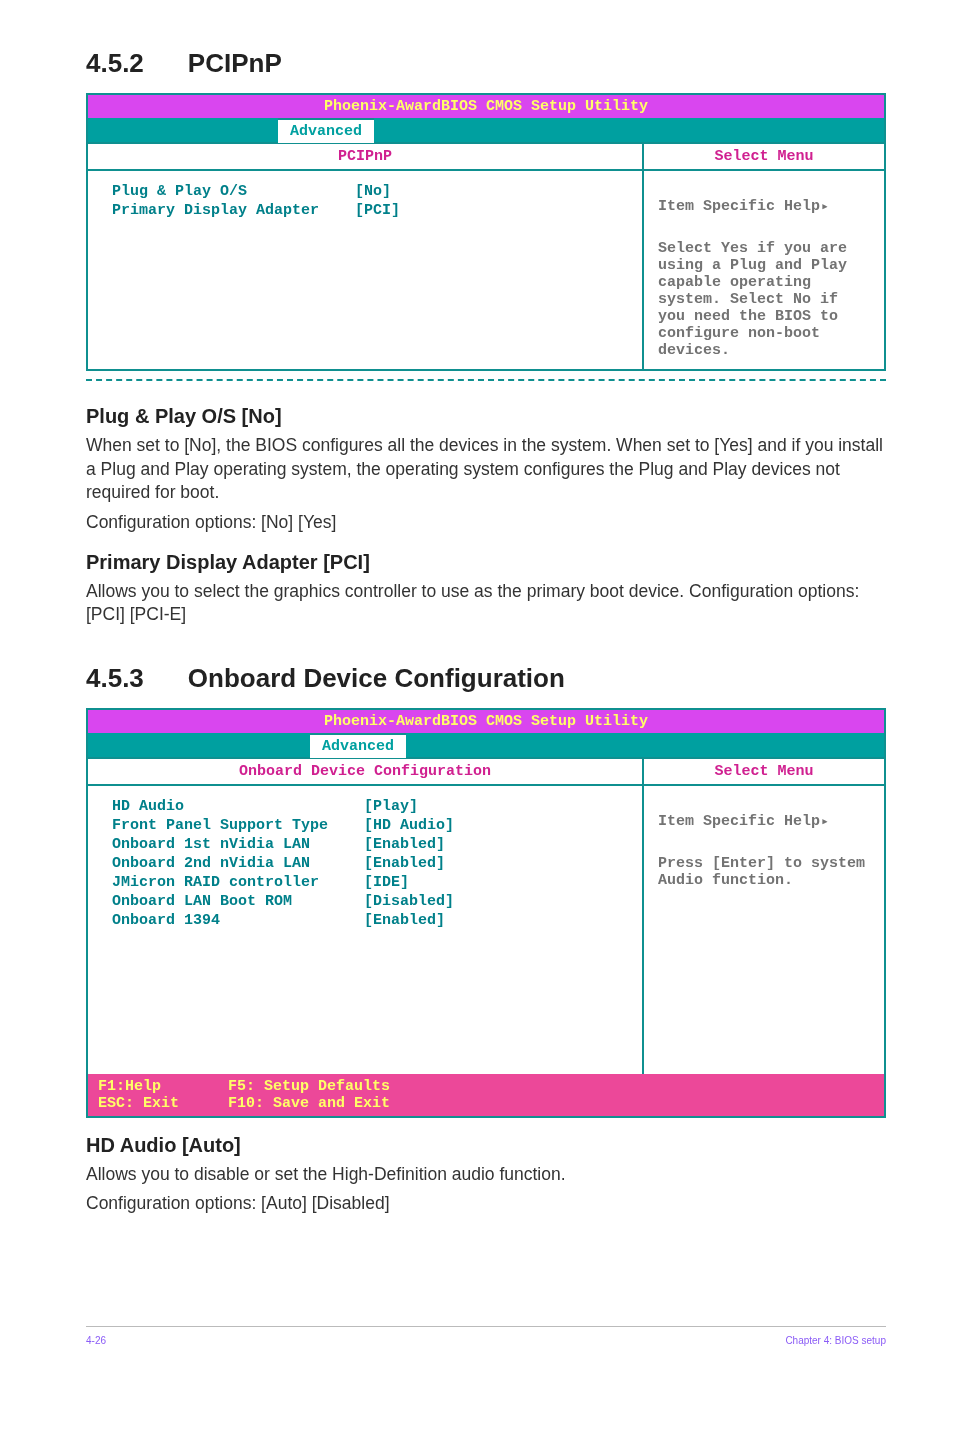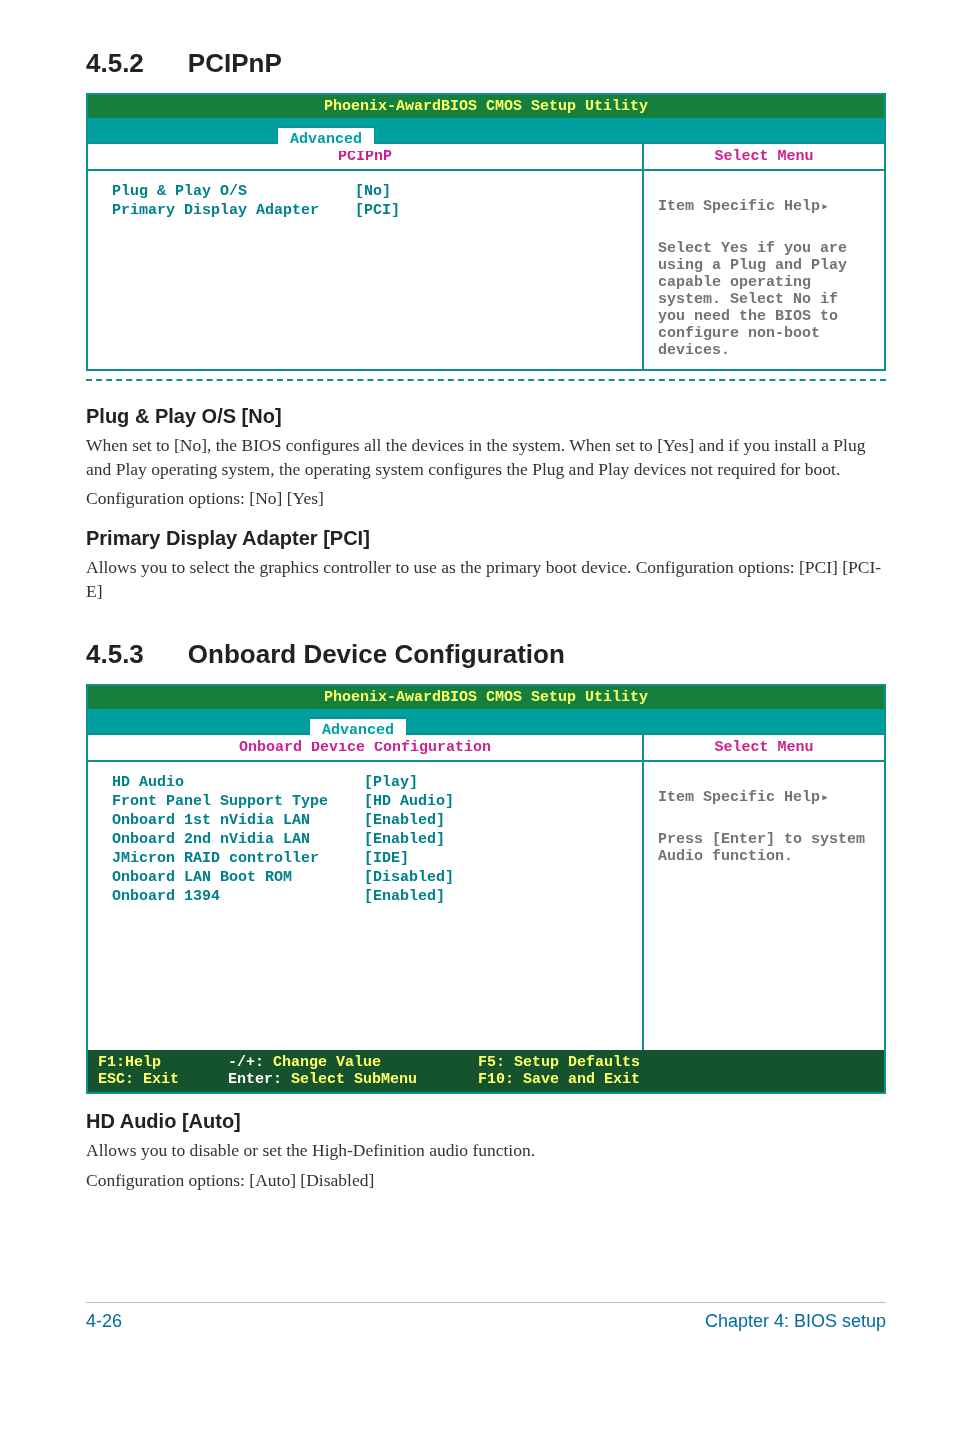--- a/index.html
+++ b/index.html
@@ -1,45 +1,45 @@
 <!DOCTYPE html>
 <html><head>
 <meta charset="utf-8">
 <style>
   * { box-sizing: border-box; margin: 0; padding: 0; }
   html, body { width: 954px; background: #fff; font-family: Arial, Helvetica, sans-serif; color: #333; }
   .page { padding: 48px 68px 30px 86px; }
   h2.section { font-size: 26px; font-weight: bold; color: #222; margin-bottom: 14px; }
   h2.section .num { display: inline-block; margin-right: 44px; }
   .bios-box { border: 2px solid #0f9090; margin-bottom: 8px; }
-  .bios-title { background: #15803d; color: #ffff66; text-align: center; font-family: "Courier New", monospace; font-weight: bold; font-size: 15px; padding: 3px 0; }
+  .bios-title { background: #d946ef; color: #ffff66; text-align: center; font-family: "Courier New", monospace; font-weight: bold; font-size: 15px; padding: 3px 0; }
   .tabrow { background: #00a0a0; height: 24px; position: relative; }
-  .tab { position: absolute; left: 190px; top: 8px; background: #fff; color: #00a0a0; font-family: "Courier New", monospace; font-weight: bold; font-size: 15px; padding: 3px 12px; border-top: 2px solid #0f9090; }
+  .tab { position: absolute; left: 190px; top: 0; background: #fff; color: #00a0a0; font-family: "Courier New", monospace; font-weight: bold; font-size: 15px; padding: 3px 12px; border-top: 2px solid #0f9090; }
   .header-row { display: flex; border-top: 2px solid #0f9090; }
   .header-row .left, .header-row .right { font-family: "Courier New", monospace; font-weight: bold; font-size: 15px; padding: 4px 0; text-align: center; }
   .header-row .left { flex: 1; color: #d02090; border-right: 2px solid #0f9090; }
   .header-row .right { width: 240px; color: #d02090; }
   .body-row { display: flex; border-top: 2px solid #0f9090; min-height: 150px; }
   .body-row.tall { min-height: 290px; }
   .body-row .left { flex: 1; border-right: 2px solid #0f9090; padding: 10px 22px; font-family: "Courier New", monospace; font-size: 15px; color: #00808a; }
   .body-row .right { width: 240px; padding: 10px 14px; font-family: "Courier New", monospace; font-size: 15px; font-weight: bold; color: #737373; white-space: pre-line; }
   .kv-table td { vertical-align: top; font-family: "Courier New", monospace; font-weight: bold; font-size: 15px; color: #00808a; padding-right: 8px; white-space: nowrap; }
   .kv-table td.val { padding-left: 26px; }
   .dashed-gap { border-top: 2px dashed #0f9090; margin: 0 0 24px 0; }
   h3.sub { font-size: 20px; font-weight: bold; color: #222; margin: 10px 0 6px; }
-  p.body { font-size: 17.5px; line-height: 1.35; color: #333; margin-bottom: 6px; font-family: Liberation Serif, serif; }
-  .key-footer { background: #14532d; padding: 4px 10px; display: flex; font-family: "Courier New", monospace; font-weight: bold; font-size: 15px; }
+  p.body { font-size: 17.5px; line-height: 1.35; color: #333; margin-bottom: 6px; }
+  .key-footer { background: #ec4899; padding: 4px 10px; display: flex; font-family: "Courier New", monospace; font-weight: bold; font-size: 15px; }
   .kf-col { display: flex; flex-direction: column; }
   .kf-lbl { color: #ffff66; }
   .kf-lbl .keyv { color: #fff; }
   .kf-c1 { width: 130px; }
   .kf-c2 { width: 210px; }
   .kf-c3 { width: 250px; }
   .kf-c4 { flex: 1; text-align: left; }
-  .page-footer { display: flex; justify-content: space-between; border-top: 1px solid #bbb; padding-top: 8px; margin-top: 110px; font-size: 18px; color: #0369a1; font-family: Arial, sans-serif; }
+  .page-footer { display: flex; justify-content: space-between; border-top: 1px solid #bbb; padding-top: 8px; margin-top: 110px; font-size: 10px; color: #8b5cf6; font-family: Arial, sans-serif; }
   .tri::after { content: "\25B8"; font-size: 13px; margin-left: 1px; }
 </style>
 </head>
 <body>
 
 <div class="page">
 
   <h2 class="section">
     <span class="num">4.5.2</span><span>PCIPnP</span>
   </h2>
@@ -137,24 +137,20 @@
         <span class="tri">Item Specific Help</span>
         <div style="height:8px"></div>
         <span>Press [Enter] to system Audio function.</span>
       </div>
     </div>
     <div class="key-footer">
       <div class="kf-col kf-c1">
         <span class="kf-lbl">F1:Help</span>
         <span class="kf-lbl">ESC: Exit</span>
       </div>
-      <div class="kf-col kf-c3">
-        <span class="kf-lbl"><span class="keyv">-/+:</span> <span>Change Value</span></span>
-        <span class="kf-lbl"><span class="keyv">Enter:</span> <span>Select SubMenu</span></span>
-      </div>
       <div class="kf-col kf-c4">
         <span class="kf-lbl">F5: Setup Defaults</span>
         <span class="kf-lbl">F10: Save and Exit</span>
       </div>
     </div>
   </div>
 
   <h3 class="sub" style="margin-top:16px">HD Audio [Auto]</h3>
   <p class="body">Allows you to disable or set the High-Definition audio function.</p>
   <p class="body">Configuration options: [Auto] [Disabled]</p>

